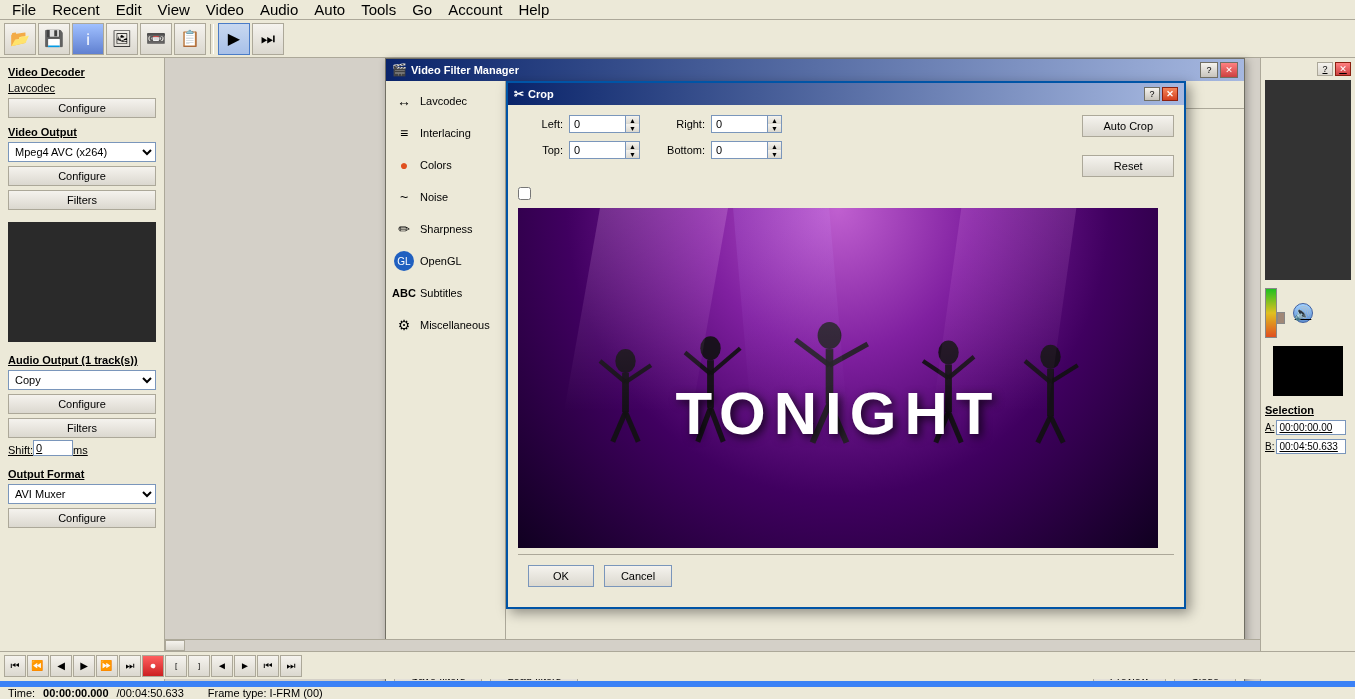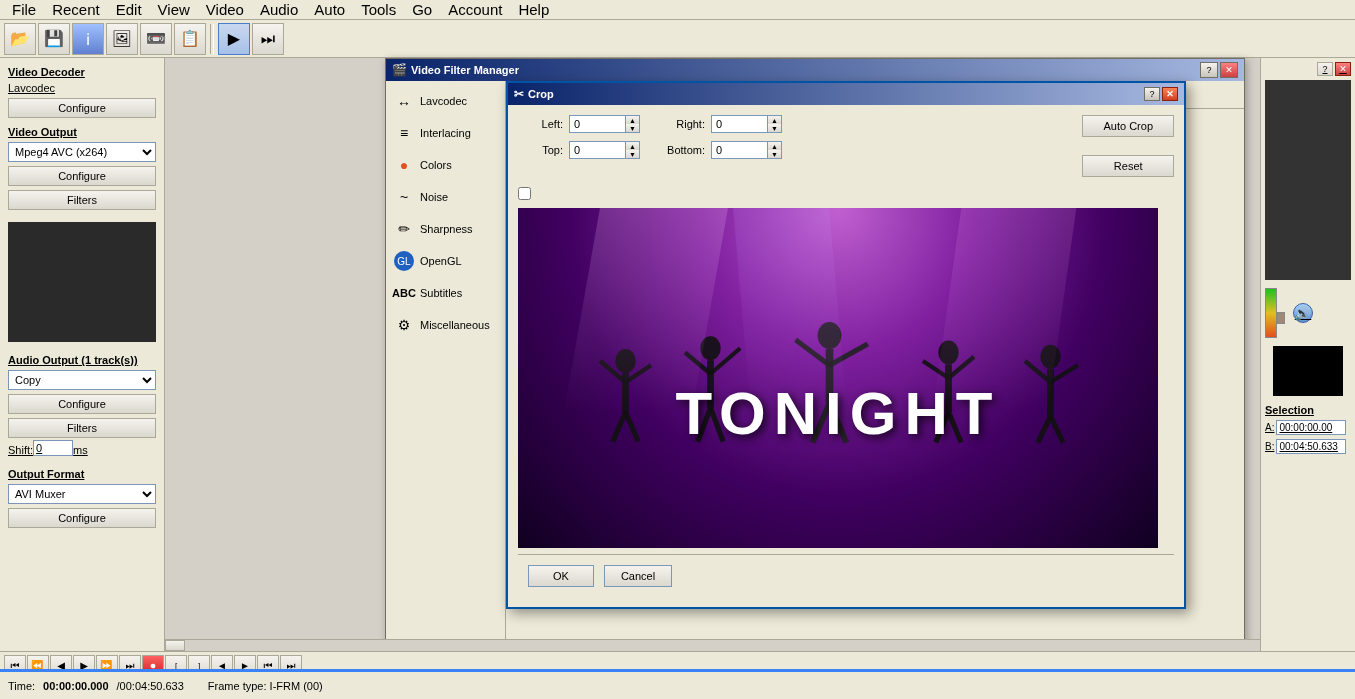--- a/index.html
+++ b/index.html
@@ -689,18 +689,18 @@
   <button style="width:22px;height:22px;border:1px solid #aca899;background:linear-gradient(to bottom,#f5f3ee,#dbd8cf);cursor:pointer;font-size:10px;">⏭</button>
   <button style="width:22px;height:22px;border:1px solid #aca899;background:linear-gradient(to bottom,#ff6060,#cc2020);cursor:pointer;font-size:10px;color:white;">⏺</button>
   <button style="width:22px;height:22px;border:1px solid #aca899;background:linear-gradient(to bottom,#f5f3ee,#dbd8cf);cursor:pointer;font-size:8px;">[</button>
   <button style="width:22px;height:22px;border:1px solid #aca899;background:linear-gradient(to bottom,#f5f3ee,#dbd8cf);cursor:pointer;font-size:8px;">]</button>
   <button style="width:22px;height:22px;border:1px solid #aca899;background:linear-gradient(to bottom,#f5f3ee,#dbd8cf);cursor:pointer;font-size:10px;">◄</button>
   <button style="width:22px;height:22px;border:1px solid #aca899;background:linear-gradient(to bottom,#f5f3ee,#dbd8cf);cursor:pointer;font-size:10px;">►</button>
   <button style="width:22px;height:22px;border:1px solid #aca899;background:linear-gradient(to bottom,#f5f3ee,#dbd8cf);cursor:pointer;font-size:10px;">⏮</button>
   <button style="width:22px;height:22px;border:1px solid #aca899;background:linear-gradient(to bottom,#f5f3ee,#dbd8cf);cursor:pointer;font-size:10px;">⏭</button>
 </div>
 
-<div style="position:absolute; bottom:0; left:0; right:0; height:30px; background:#ece9d8; border-top:3px solid #3b82f6; display:flex; align-items:center; padding:0 8px; font-size:11px; gap:8px;">
+<div style="position:absolute; bottom:0; left:0; right:0; height:18px; background:#ece9d8; border-top:6px solid #3b82f6; display:flex; align-items:center; padding:0 8px; font-size:11px; gap:8px;">
   <span>Time:</span>
   <span style="font-weight:bold;">00:00:00.000</span>
   <span>/00:04:50.633</span>
   <span style="margin-left:16px;">Frame type: I-FRM (00)</span>
 </div>
 
 </body></html>

